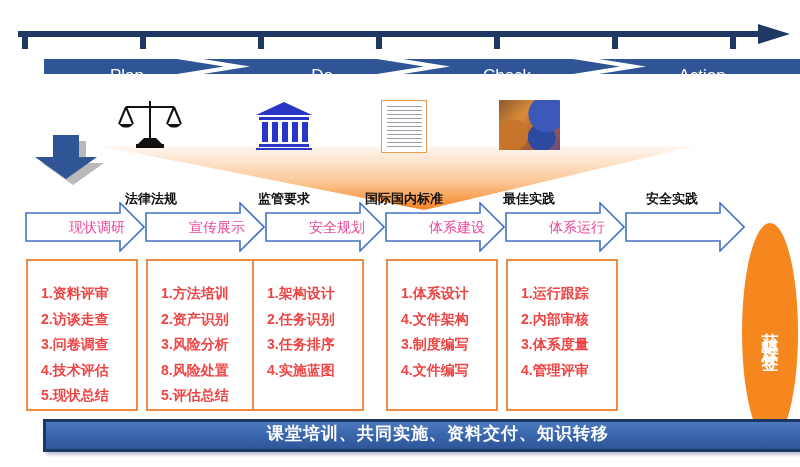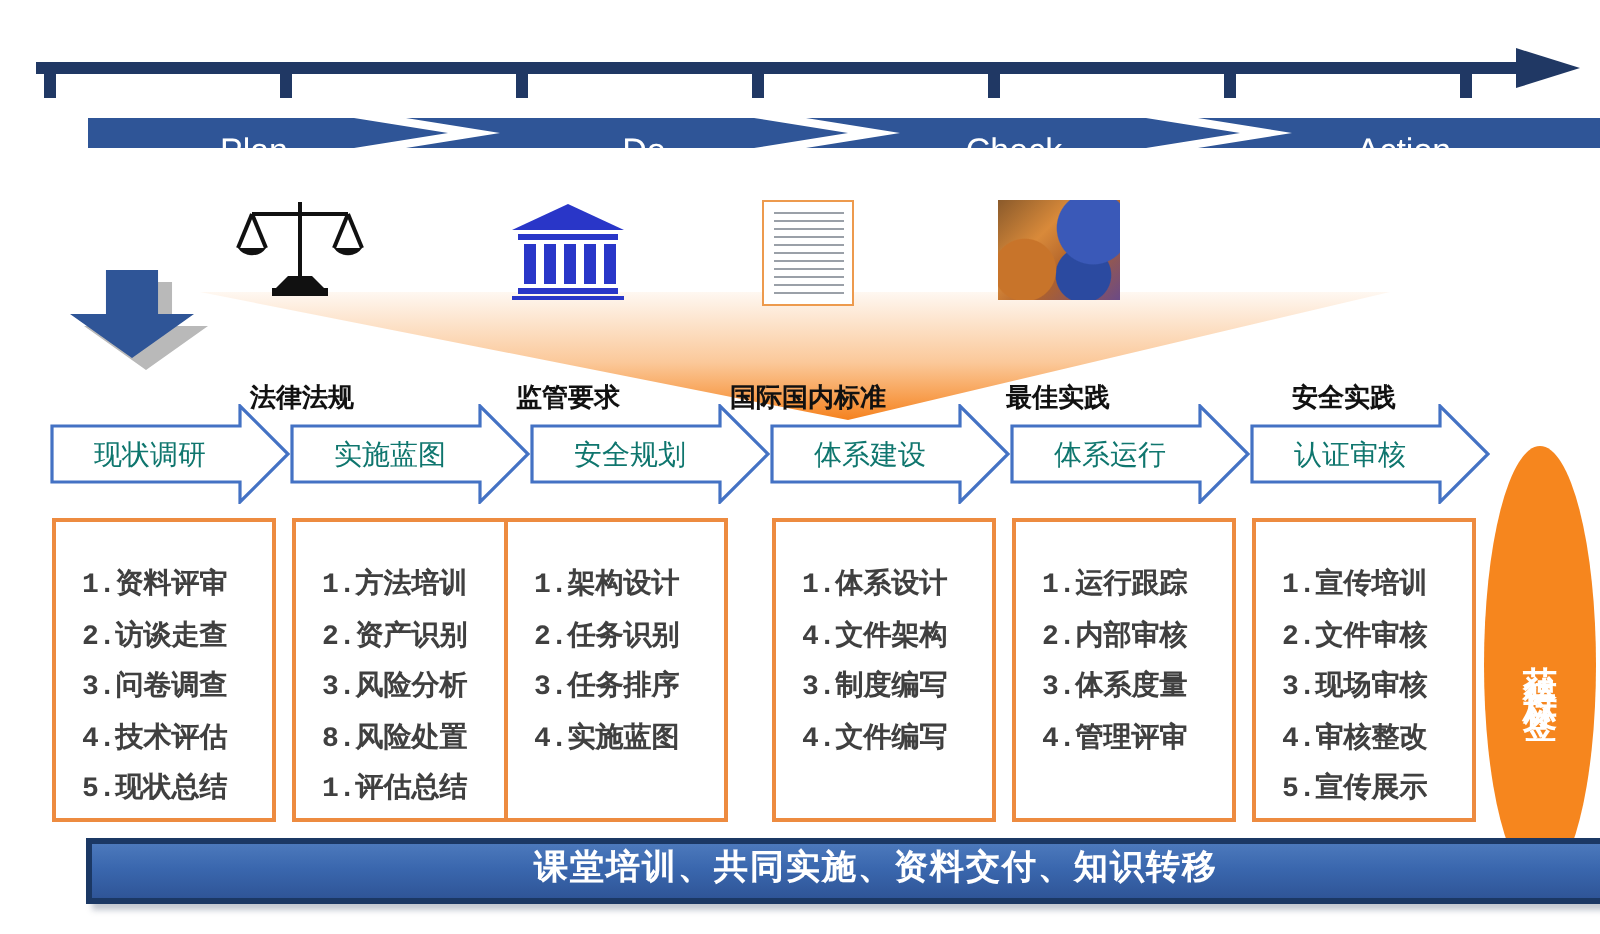--- a/index.html
+++ b/index.html
@@ -44,26 +44,26 @@
     background:
       radial-gradient(circle at 22% 70%, #c8742a 0 26%, transparent 27%),
       radial-gradient(circle at 78% 28%, #3a59b8 0 30%, transparent 31%),
       radial-gradient(circle at 70% 75%, #2b4aa0 0 24%, transparent 25%),
       linear-gradient(135deg,#8a5a2b 0%,#d98a3a 35%,#b0622a 60%,#6b4a86 100%);}
 
   
   .phase-arrow{top:202px;width:120px;height:50px;}
   .phase-arrow svg{display:block;}
   .phase-title{position:absolute;left:0;top:0;width:100px;height:50px;line-height:50px;
-    text-align:center;font-size:14px;color:#0f766e;white-space:nowrap;}
+    text-align:right;font-size:14px;color:#ec4899;white-space:nowrap;}
 
   
   .phase-box{top:259px;width:112px;height:152px;background:#fff;border:2px solid #ED8B40;
     box-sizing:border-box;padding:20px 0 0 13px;}
-  .phase-box .li{font-size:14px;line-height:25.5px;color:#404040;font-weight:600;white-space:nowrap;font-family:Liberation Mono, monospace;}
+  .phase-box .li{font-size:14px;line-height:25.5px;color:#ef4444;font-weight:600;white-space:nowrap;}
 
   
   #result-badge{left:742px;top:223px;width:56px;height:219px;background:#F6861E;border-radius:50%;
     display:flex;align-items:center;justify-content:center;}
   #result-badge .vtext{writing-mode:vertical-rl;text-orientation:upright;color:#fff;
     font-size:17px;font-weight:700;letter-spacing:7px;}
 
   
   #footer-bar{left:43px;top:419px;width:790px;height:33px;box-sizing:border-box;
     background:linear-gradient(180deg,#4C79BC 0%,#3A67AE 45%,#2F5597 100%);
@@ -153,21 +153,21 @@
   <div class="abs phase-arrow" style="left:25px">
     <svg width="120" height="50">
         <path d="M1,11 H95 V1 L119,25 L95,49 V39 H1 Z" fill="#fff" stroke="#4472C4" stroke-width="1.6"></path>
       </svg>
     <div class="phase-title">现状调研</div>
   </div>
   <div class="abs phase-arrow" style="left:145px">
     <svg width="120" height="50">
         <path d="M1,11 H95 V1 L119,25 L95,49 V39 H1 Z" fill="#fff" stroke="#4472C4" stroke-width="1.6"></path>
       </svg>
-    <div class="phase-title">实施蓝图</div>
+    <div class="phase-title">宣传展示</div>
   </div>
   <div class="abs phase-arrow" style="left:265px">
     <svg width="120" height="50">
         <path d="M1,11 H95 V1 L119,25 L95,49 V39 H1 Z" fill="#fff" stroke="#4472C4" stroke-width="1.6"></path>
       </svg>
     <div class="phase-title">安全规划</div>
   </div>
   <div class="abs phase-arrow" style="left:385px">
     <svg width="120" height="50">
         <path d="M1,11 H95 V1 L119,25 L95,49 V39 H1 Z" fill="#fff" stroke="#4472C4" stroke-width="1.6"></path>
@@ -177,62 +177,54 @@
   <div class="abs phase-arrow" style="left:505px">
     <svg width="120" height="50">
         <path d="M1,11 H95 V1 L119,25 L95,49 V39 H1 Z" fill="#fff" stroke="#4472C4" stroke-width="1.6"></path>
       </svg>
     <div class="phase-title">体系运行</div>
   </div>
   <div class="abs phase-arrow" style="left:625px">
     <svg width="120" height="50">
         <path d="M1,11 H95 V1 L119,25 L95,49 V39 H1 Z" fill="#fff" stroke="#4472C4" stroke-width="1.6"></path>
       </svg>
-    <div class="phase-title">认证审核</div>
   </div>
 
   <div class="abs phase-box" style="left:26px">
     <div class="li">1.资料评审</div>
     <div class="li">2.访谈走查</div>
     <div class="li">3.问卷调查</div>
     <div class="li">4.技术评估</div>
     <div class="li">5.现状总结</div>
   </div>
   <div class="abs phase-box" style="left:146px">
     <div class="li">1.方法培训</div>
     <div class="li">2.资产识别</div>
     <div class="li">3.风险分析</div>
     <div class="li">8.风险处置</div>
-    <div class="li">1.评估总结</div>
+    <div class="li">5.评估总结</div>
   </div>
   <div class="abs phase-box" style="left:252px">
     <div class="li">1.架构设计</div>
     <div class="li">2.任务识别</div>
     <div class="li">3.任务排序</div>
     <div class="li">4.实施蓝图</div>
   </div>
   <div class="abs phase-box" style="left:386px">
     <div class="li">1.体系设计</div>
     <div class="li">4.文件架构</div>
     <div class="li">3.制度编写</div>
     <div class="li">4.文件编写</div>
   </div>
   <div class="abs phase-box" style="left:506px">
     <div class="li">1.运行跟踪</div>
     <div class="li">2.内部审核</div>
     <div class="li">3.体系度量</div>
     <div class="li">4.管理评审</div>
   </div>
-  <div class="abs phase-box" style="left:626px">
-    <div class="li">1.宣传培训</div>
-    <div class="li">2.文件审核</div>
-    <div class="li">3.现场审核</div>
-    <div class="li">4.审核整改</div>
-    <div class="li">5.宣传展示</div>
-  </div>
 
   <div class="abs" id="result-badge">
     <div class="vtext">获得标签</div>
   </div>
 
   <div class="abs" id="footer-bar">
     <div class="txt">课堂培训、共同实施、资料交付、知识转移</div>
   </div>
 
 </div>

